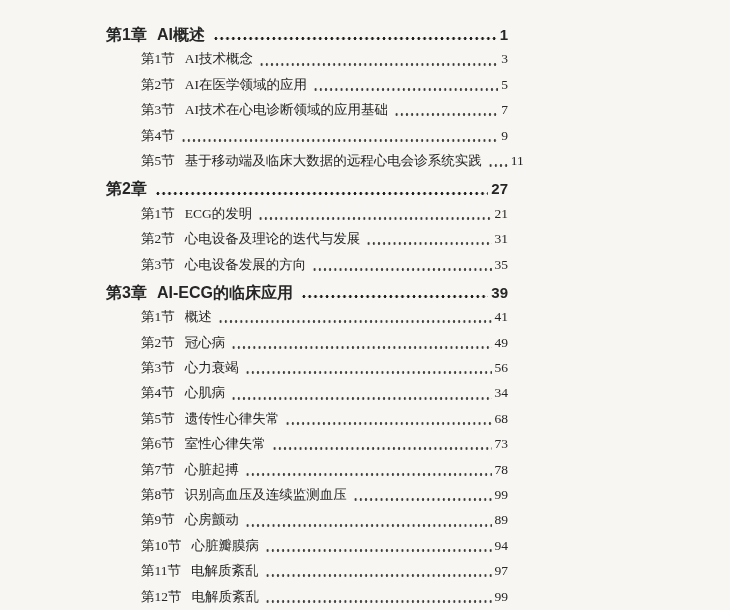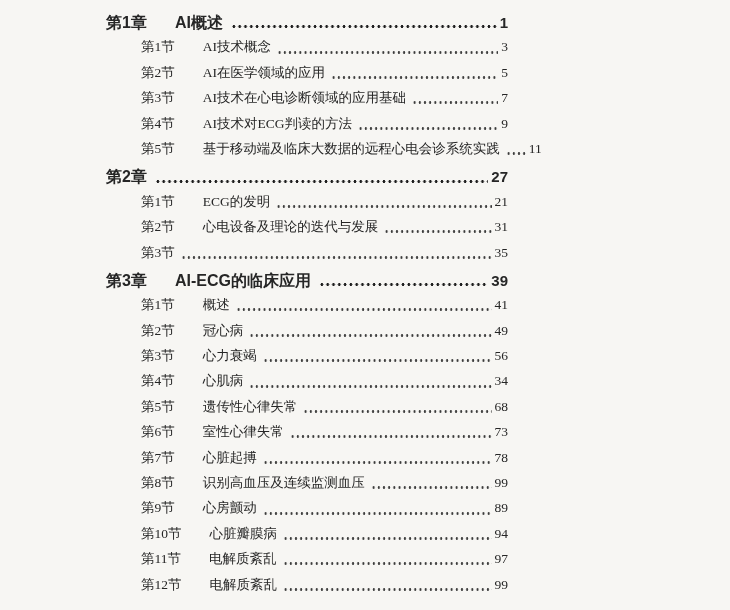--- a/index.html
+++ b/index.html
@@ -8,42 +8,42 @@
     height: 610px;
     background: #f7f6f3;
     color: #262626;
     font-family: "Liberation Serif", serif;
     overflow: hidden;
   }
   .page {
     box-sizing: border-box;
     width: 610px;
     height: 610px;
-    padding: 11px 102px 0 106px;
+    padding: 23px 102px 0 106px;
   }
   .toc { display: flex; flex-direction: column; }
   .row {
     display: flex;
     align-items: baseline;
     height: 25.4px;
     white-space: nowrap;
   }
   .row.chapter {
     font-family: "Liberation Sans", "DejaVu Sans", sans-serif;
     font-weight: 700;
     font-size: 16px;
     margin-top: 2px;
   }
   .row.section {
     font-size: 13.5px;
     padding-left: 35px;
     text-align: right;
   }
   .label { white-space: nowrap; }
-  .title { white-space: nowrap; margin-left: 28px; }
+  .title { white-space: nowrap; margin-left: 10px; }
   .leader {
     flex: 1;
     align-self: center;
     height: 13px;
     margin: 2px 3px 0 6px;
     background-image: radial-gradient(circle, #3b3b3b 1.05px, rgba(0,0,0,0) 1.35px);
     background-size: 5.2px 13px;
     background-position: left center;
     background-repeat: repeat-x;
     min-width: 20px;
@@ -80,21 +80,20 @@
     <span class="num">5</span>
   </div>
       <div class="row section">
     <span class="label">第3节</span>
     <span class="title">AI技术在心电诊断领域的应用基础</span>
     <span class="leader"></span>
     <span class="num">7</span>
   </div>
       <div class="row section">
     <span class="label">第4节</span>
-    <span class="title">AI技术对ECG判读的方法</span>
     <span class="leader"></span>
     <span class="num">9</span>
   </div>
       <div class="row section">
     <span class="label">第5节</span>
     <span class="title">基于移动端及临床大数据的远程心电会诊系统实践</span>
     <span class="leader"></span>
     <span class="num">11</span>
   </div>
       <div class="row chapter">
@@ -109,20 +108,21 @@
     <span class="num">21</span>
   </div>
       <div class="row section">
     <span class="label">第2节</span>
     <span class="title">心电设备及理论的迭代与发展</span>
     <span class="leader"></span>
     <span class="num">31</span>
   </div>
       <div class="row section">
     <span class="label">第3节</span>
+    <span class="title">心电设备发展的方向</span>
     <span class="leader"></span>
     <span class="num">35</span>
   </div>
       <div class="row chapter">
     <span class="label">第3章</span>
     <span class="title">AI-ECG的临床应用</span>
     <span class="leader"></span>
     <span class="num">39</span>
   </div>
       <div class="row section">

